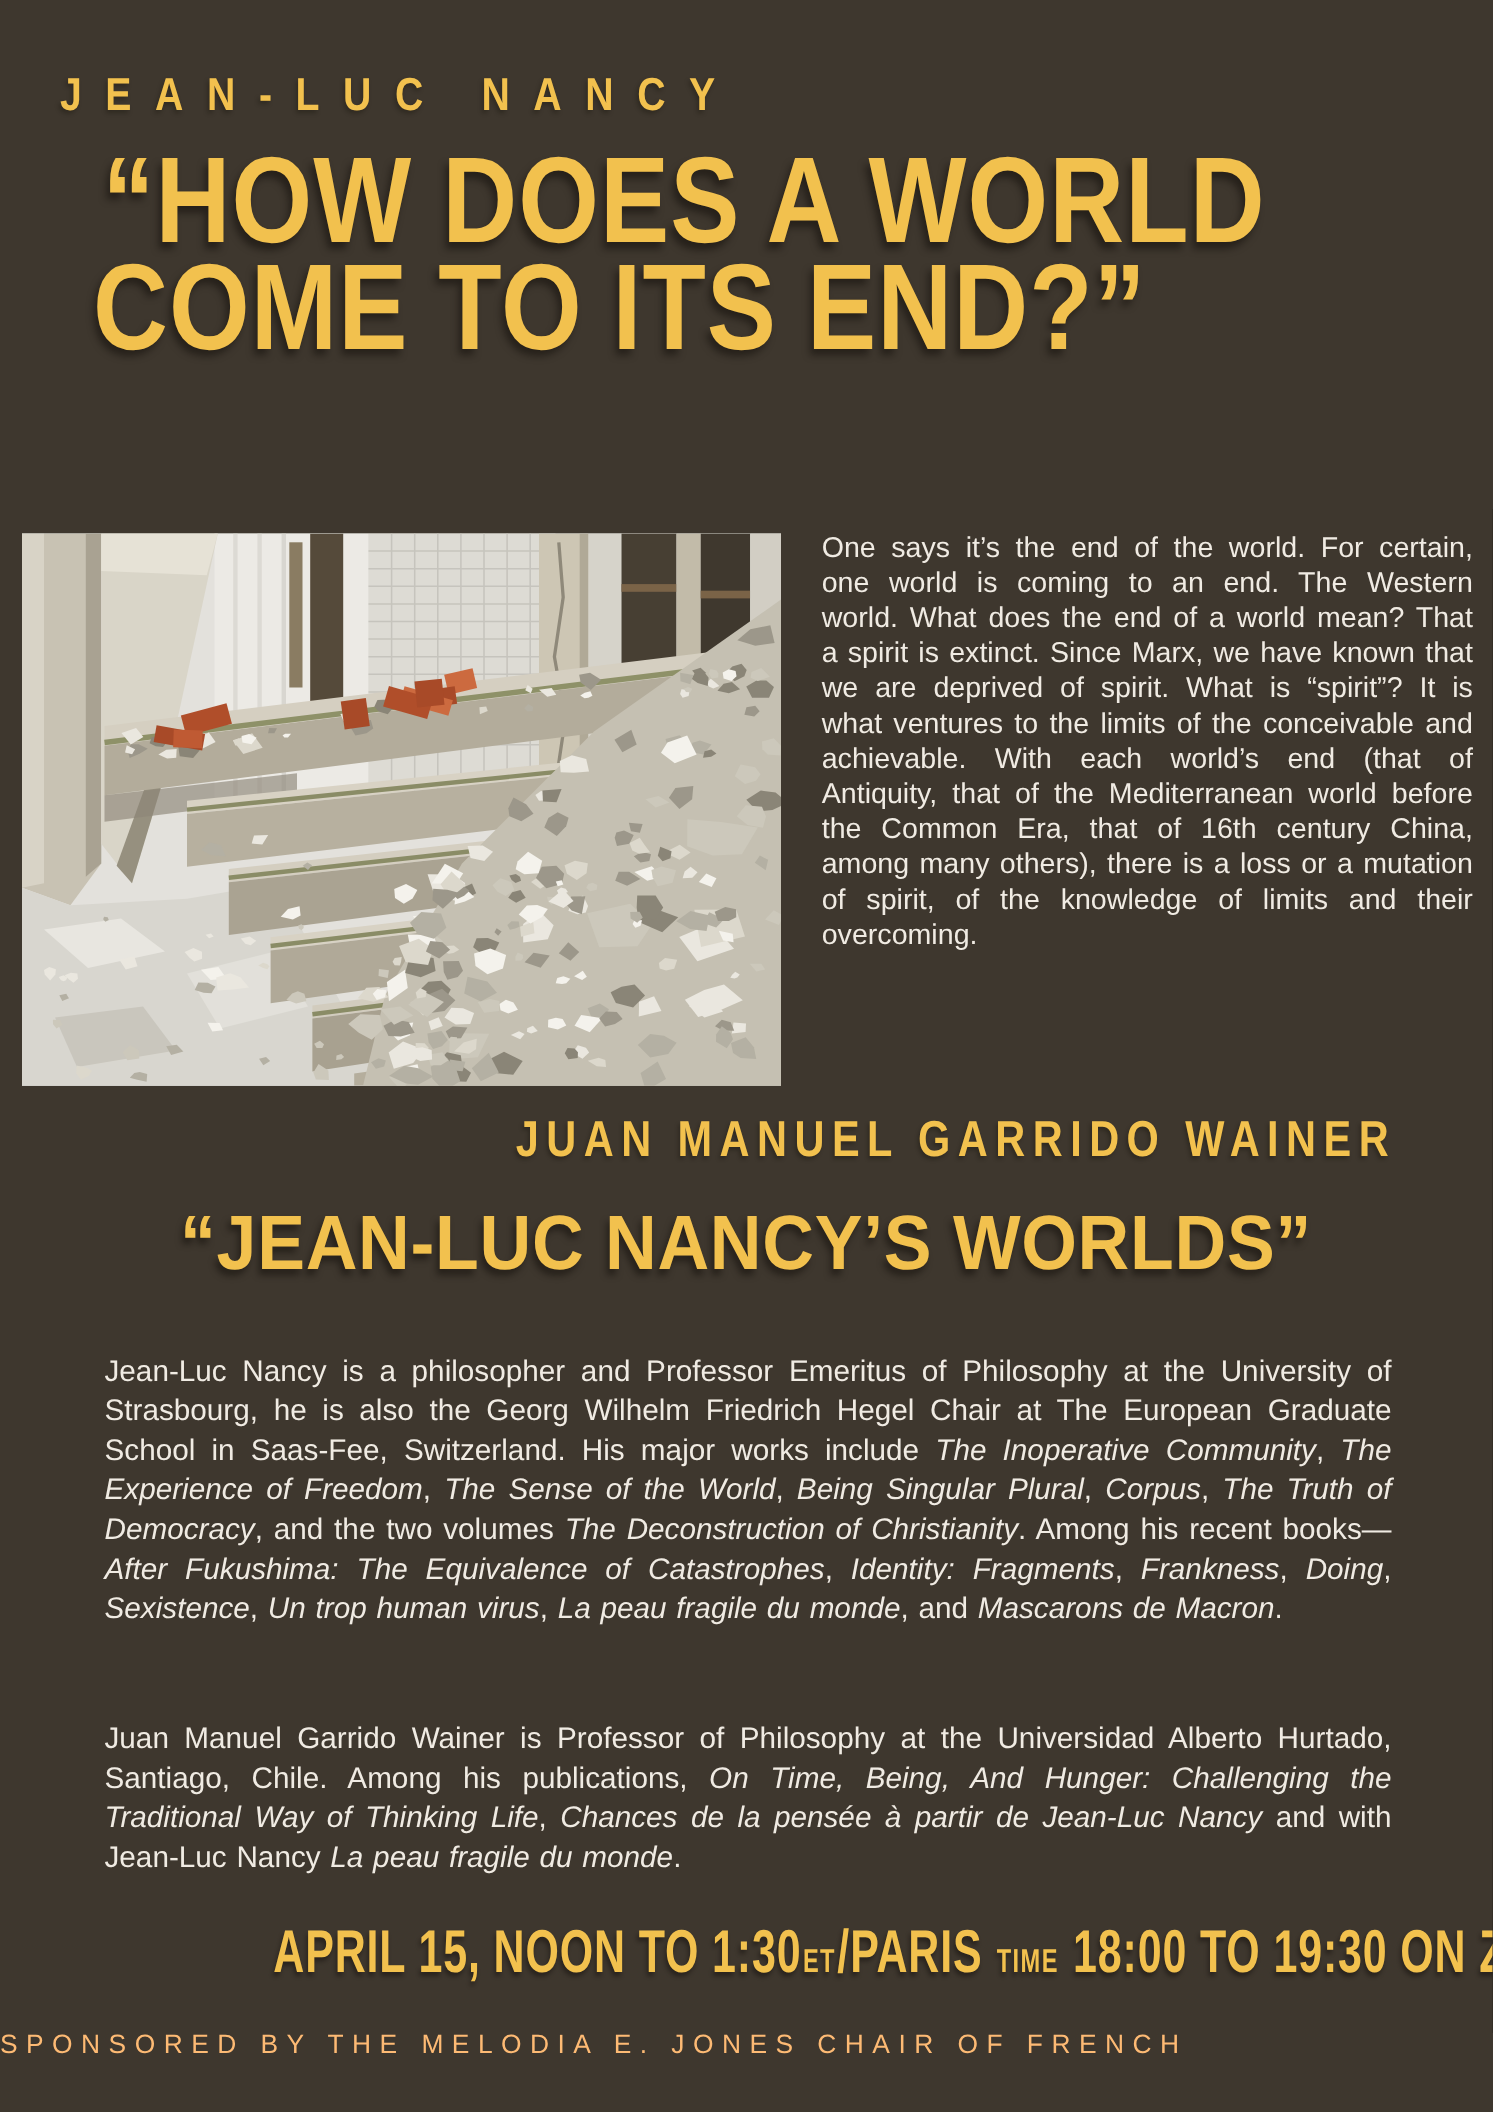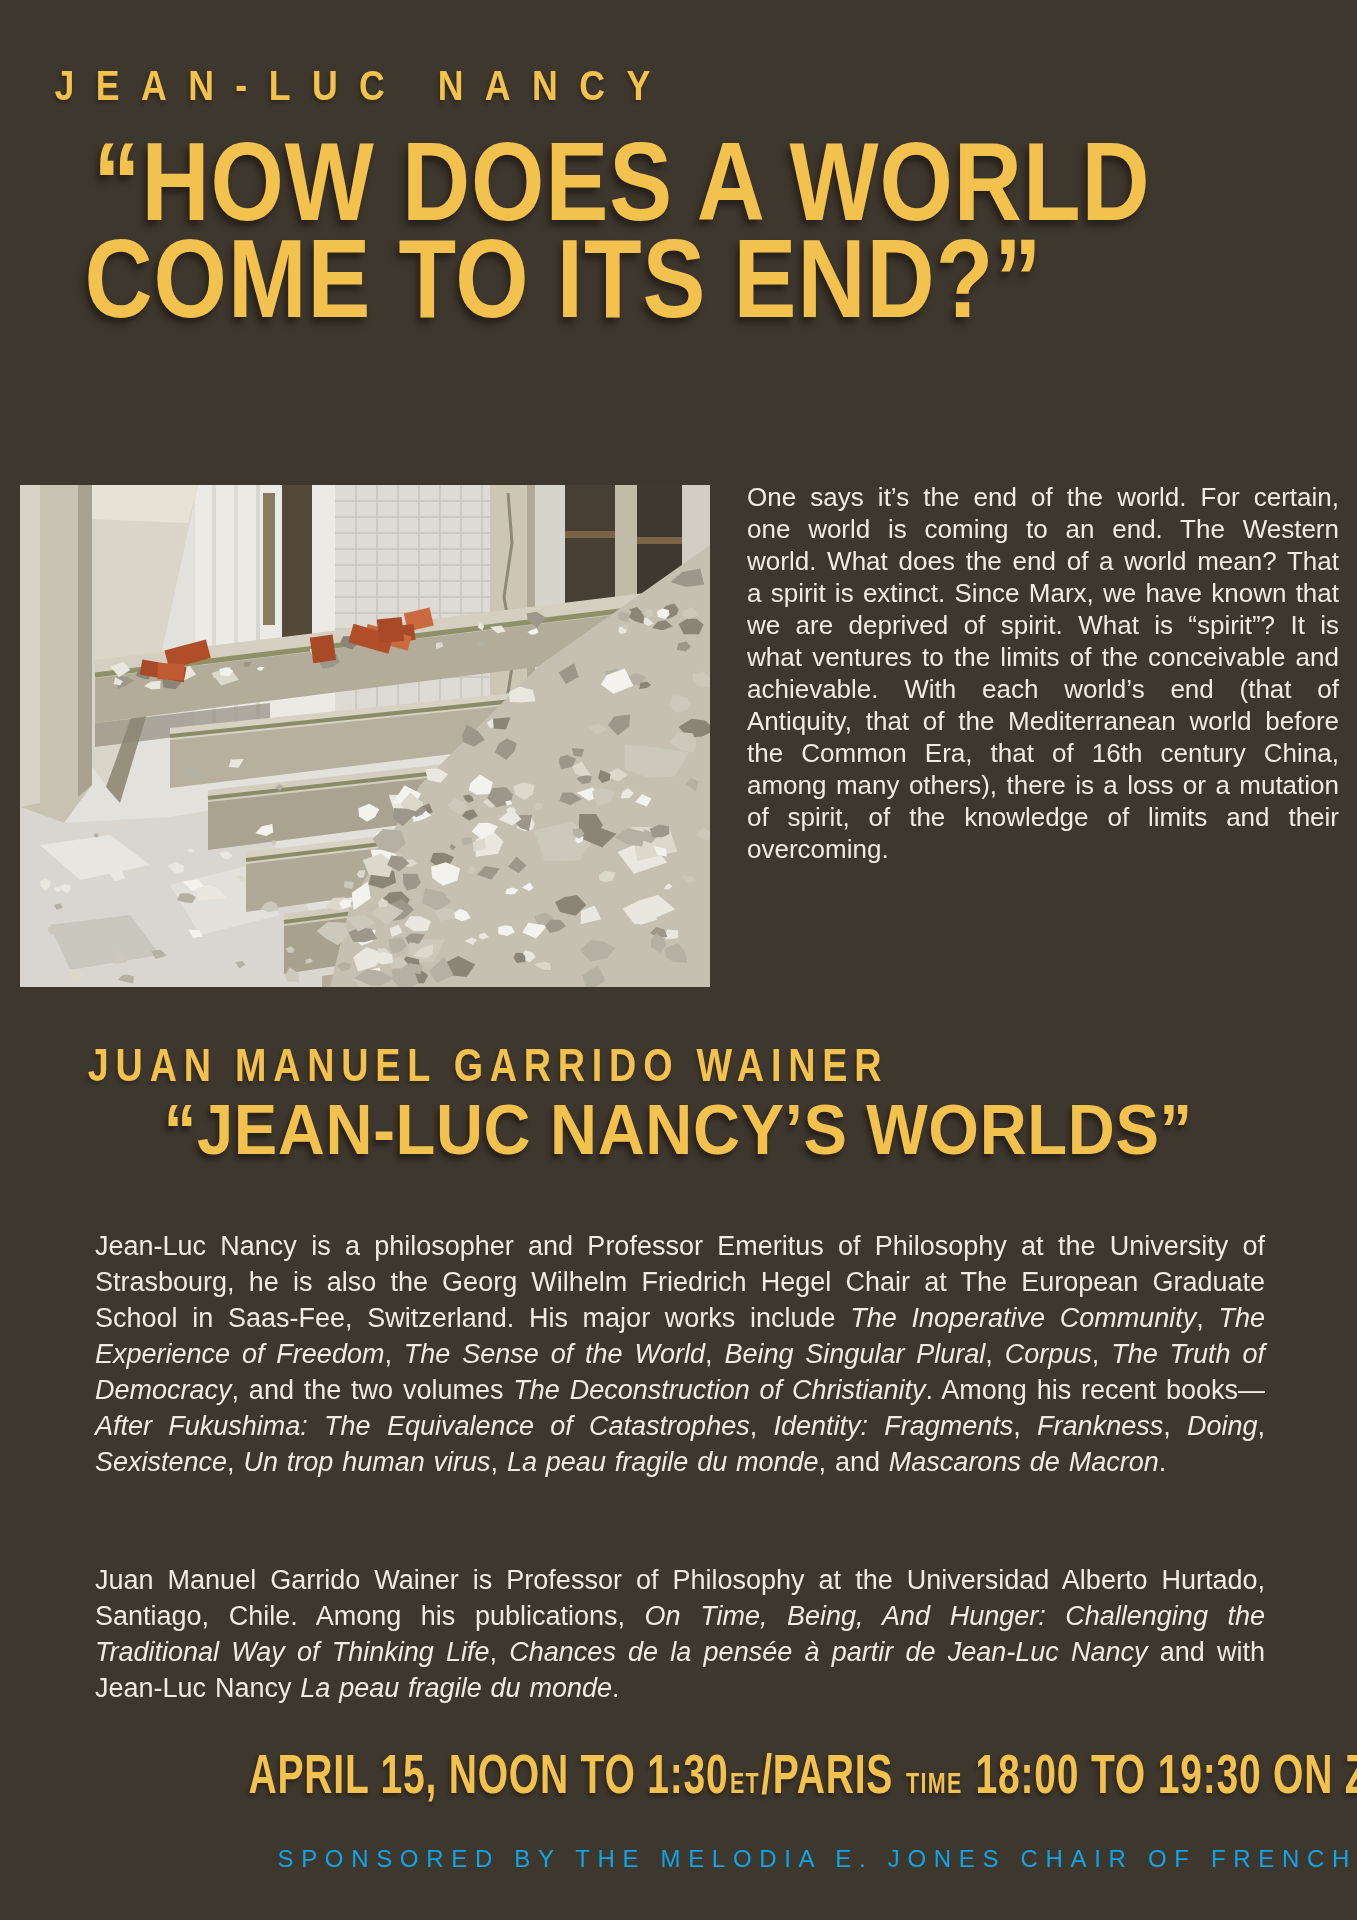--- a/index.html
+++ b/index.html
@@ -18,39 +18,39 @@
   .main-title .line{display:block;height:97px;line-height:97px;}
   .main-title .cond{font-size:111px;letter-spacing:.01em;transform:scaleX(.85);text-shadow:-4px 6px 7px rgba(15,12,8,.5);}
 
   .photo{position:absolute;left:20px;top:485px;width:690px;height:502px;background:#e3e1dc;}
   .photo svg{display:block;width:100%;height:100%;}
 
   .abstract{position:absolute;left:747px;top:481px;width:592px;margin:0;
     font-size:26px;line-height:32px;color:var(--body-text,#f0ebe3);
     text-align:justify;text-align-last:left;word-spacing:.06em;}
 
-  .speaker2{position:absolute;top:1038px;left:0;width:100%;text-align:left;color:var(--accent-gold,#f2c14e);}
+  .speaker2{position:absolute;top:1008px;left:0;width:100%;text-align:right;color:var(--accent-gold,#f2c14e);}
   .speaker2 .cond{font-size:46px;font-weight:700;letter-spacing:.18em;transform:scaleX(.82);text-shadow:-2px 3px 4px rgba(20,16,10,.35);}
 
   .title2{position:absolute;top:1090px;left:0;width:100%;margin:0;text-align:center;color:var(--accent-gold,#f2c14e);font-weight:700;}
   .title2 .cond{font-size:70px;letter-spacing:.01em;transform:scaleX(.93);text-shadow:-3px 5px 6px rgba(15,12,8,.5);}
 
   .bio{position:absolute;left:95px;width:1170px;margin:0;
     font-size:27px;line-height:36px;color:var(--body-text,#f0ebe3);
     text-align:justify;text-align-last:left;word-spacing:.05em;}
   .bio1{top:1228px;}
   .bio2{top:1542px;margin-top:20px;}
   .it{font-style:italic;}
 
   .event{position:absolute;top:1742px;left:0;width:100%;text-align:center;color:var(--accent-gold,#f2c14e);}
   .event .cond{font-size:55px;font-weight:700;letter-spacing:.02em;transform:scaleX(.71);text-shadow:-2px 3px 5px rgba(15,12,8,.45);}
   .event .sm{font-size:.55em;letter-spacing:.06em;padding:0 .06em;}
 
-  .sponsor{position:absolute;top:1845px;left:0;width:100%;text-align:right;
-    font-size:24px;font-weight:400;letter-spacing:.32em;color:#0ea5e9;}
+  .sponsor{position:absolute;top:1845px;left:0;width:100%;text-align:left;
+    font-size:24px;font-weight:400;letter-spacing:.32em;color:#fdba74;}
 </style>
 </head>
 <body>
 
 <div class="canvas">
 
   <div class="top-label">
     <span class="cond">JEAN-LUC NANCY</span>
   </div>
 

